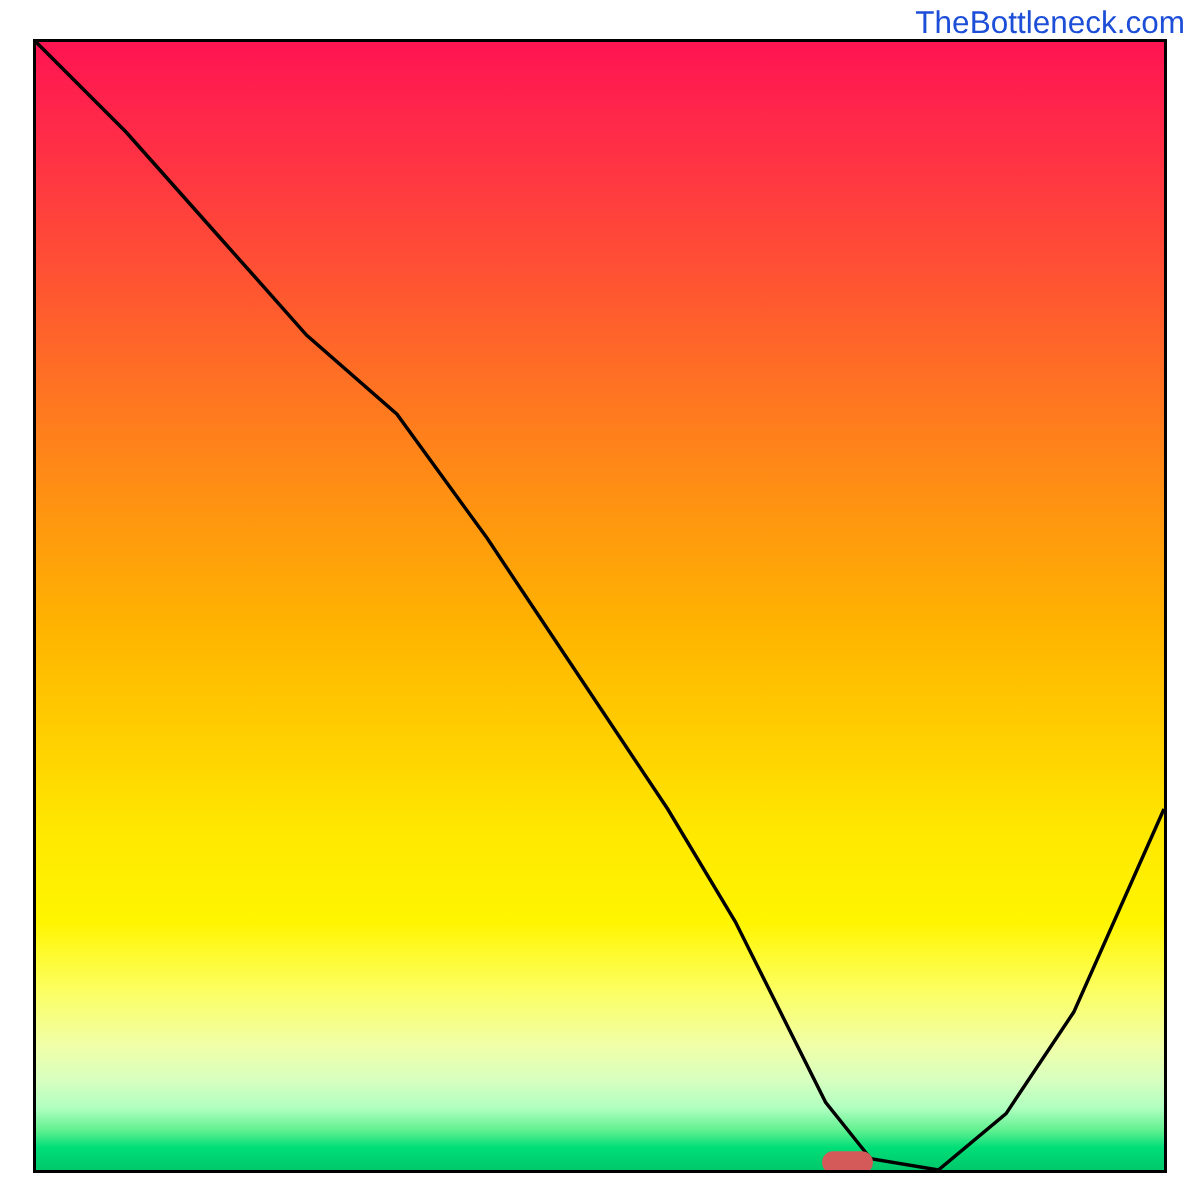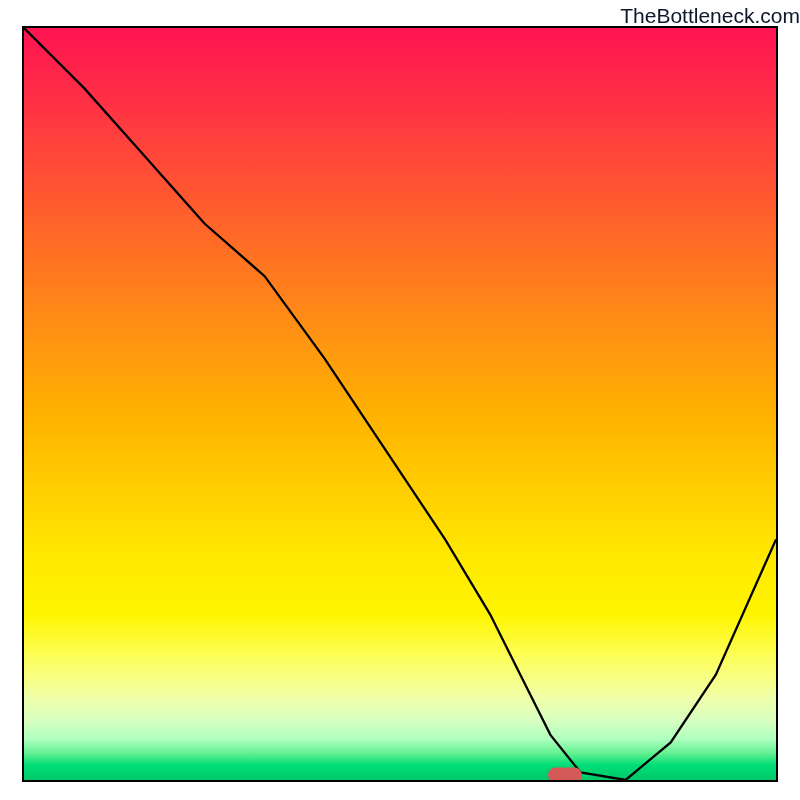--- a/index.html
+++ b/index.html
@@ -11,22 +11,22 @@
     font-family: Arial, sans-serif;
   }
   .container {
     position: relative;
     width: 800px;
     height: 800px;
   }
   .watermark {
     position: absolute;
     top: 4px;
-    right: 0;
-    color: #0f172a;
+    right: 10px;
+    color: #1d4ed8;
     font-size: 21px;
     font-weight: 500;
     z-index: 10;
   }
   .plot-frame {
     position: absolute;
     left: 22px;
     top: 26px;
     width: 756px;
     height: 756px;

